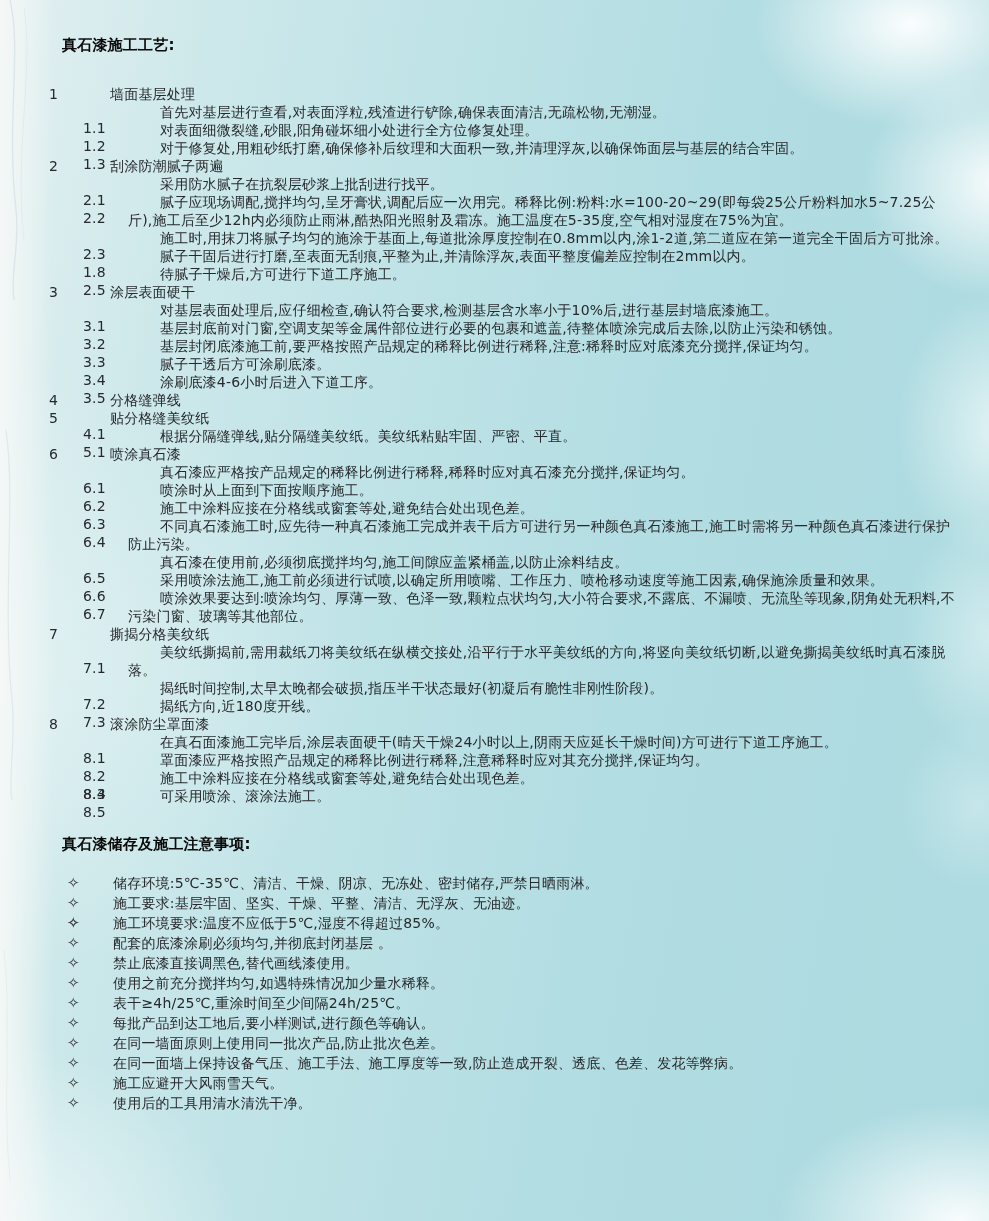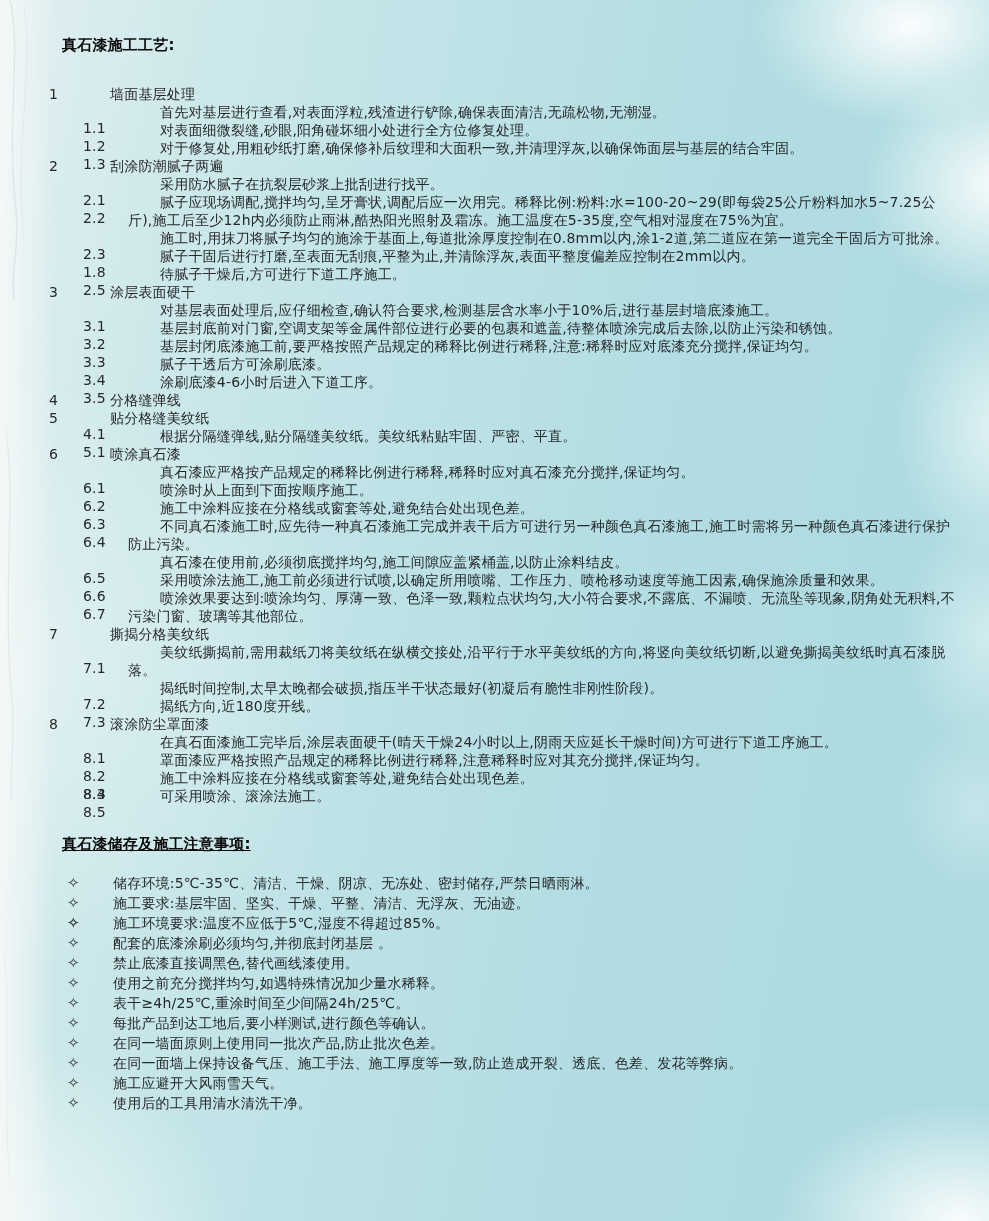--- a/index.html
+++ b/index.html
@@ -38,21 +38,21 @@
     margin-left: 62px;
     font-size: 15px; font-weight: bold; color: #0b0b0b;
     line-height: 19px;
   }
   .plist { margin-top: 30px; line-height: 18px; }
   .sec-row { position: relative; padding-left: 110px; margin-right: 34px; }
   .sec-row .num { position: absolute; left: 49px; top: 0; }
   .sub-row { position: relative; padding-left: 128px; margin-right: 34px; }
   .sub-row .num { position: absolute; left: 83px; top: 0; margin-top: 16px; }
   .sub-row .itxt { display: block; text-indent: 32px; }
-  .title2 { margin-top: 30px; text-decoration: underline; }
+  .title2 { margin-top: 30px; }
   .nlist { margin-top: 19px; line-height: 20px; }
   .note-row { position: relative; padding-left: 113px; margin-right: 34px; }
   .note-row .bullet { position: absolute; left: 67px; top: 0; font-size: 15px; color: #3a3f42; }
 </style>
 </head>
 <body>
 
 <div class="bg"></div>
 
 <div class="edge">

